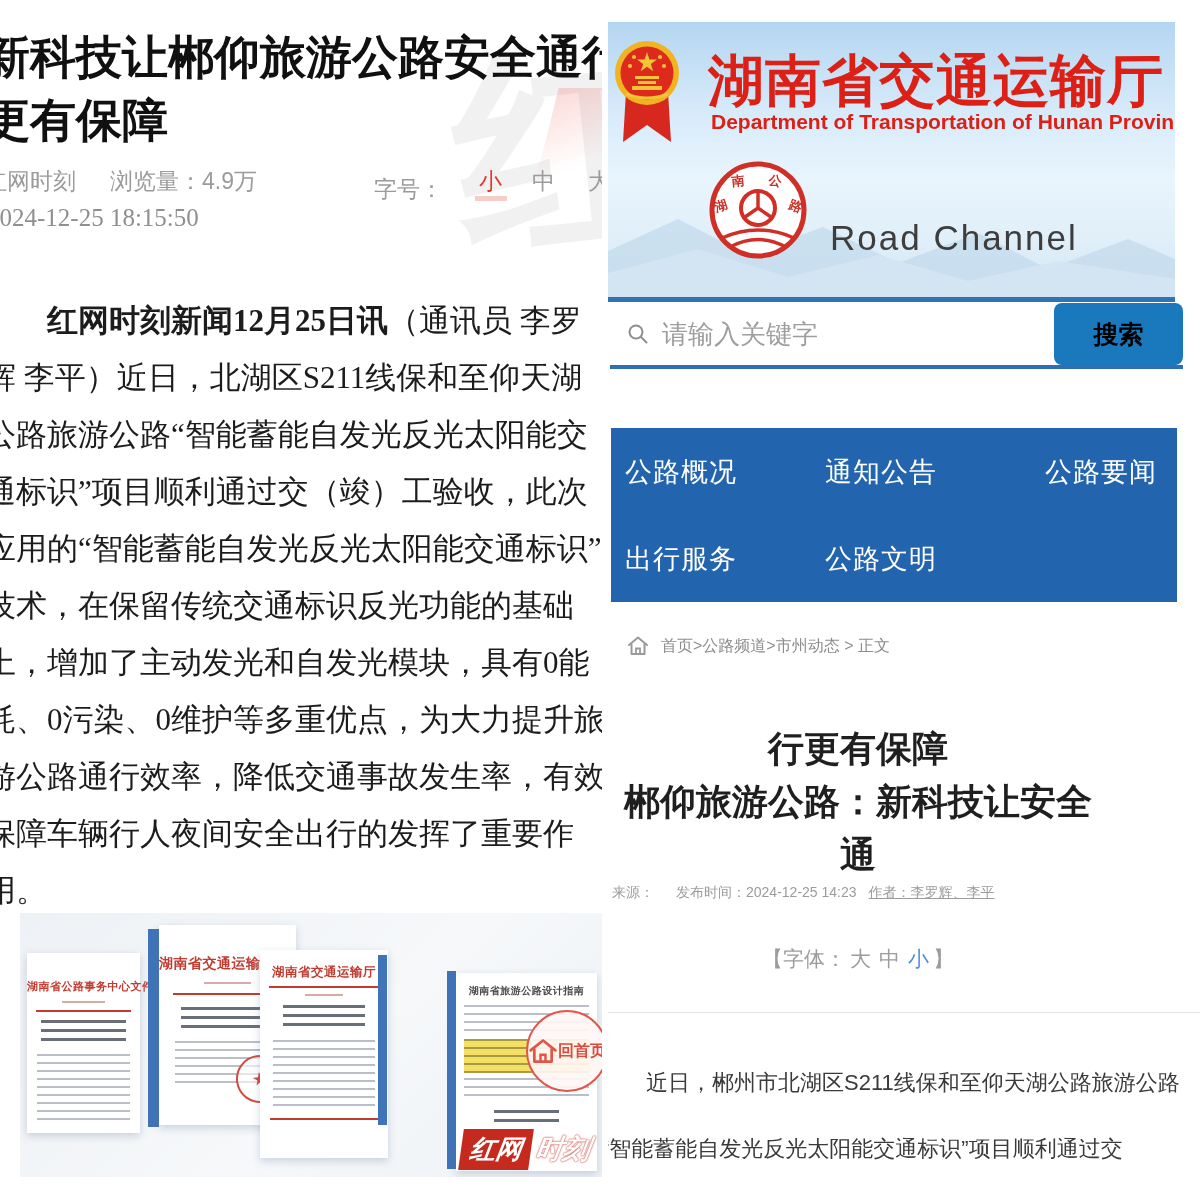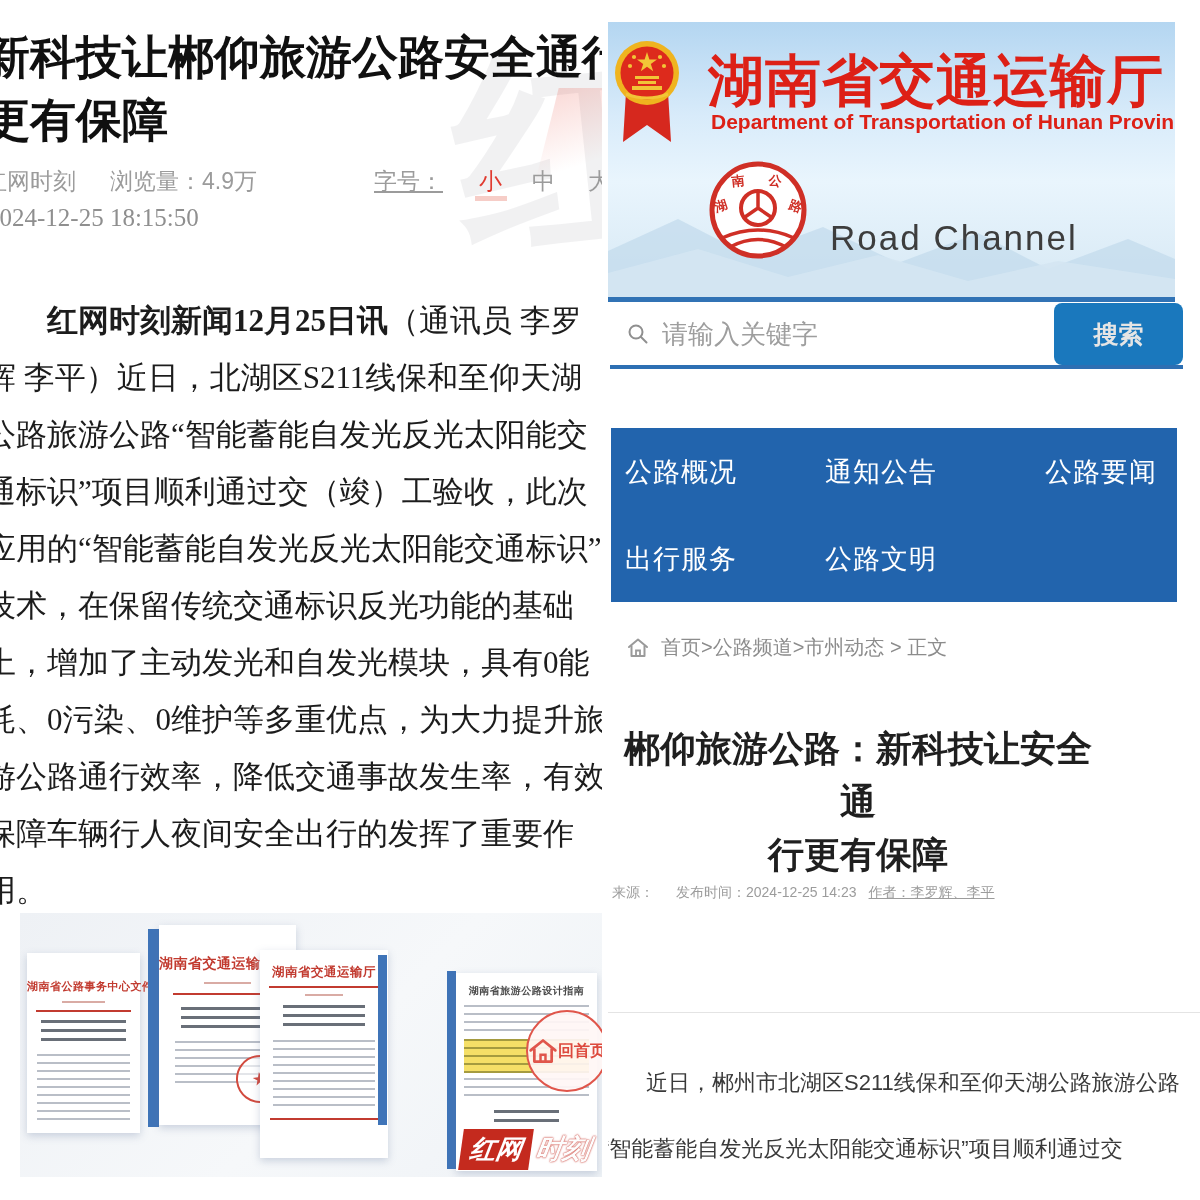--- a/index.html
+++ b/index.html
@@ -12,21 +12,21 @@
                 color:rgba(120,120,130,0.10);transform:rotate(-6deg);line-height:1;z-index:0;}
   .lp-watermark-red{position:absolute;left:545px;top:88px;width:60px;height:110px;
                 background:linear-gradient(160deg,rgba(230,70,55,.20),rgba(230,70,55,0) 70%);
                 transform:skewX(-14deg);z-index:0;}
   .lp-title{position:absolute;left:-16px;top:26px;z-index:1;margin:0;font-weight:700;color:#101010;
             font-size:46px;line-height:63px;letter-spacing:0;white-space:nowrap;}
   .lp-meta{position:absolute;left:0;top:166px;width:602px;height:30px;z-index:1;
            font-size:23px;color:#9b9b9b;}
   .lp-meta .src{position:absolute;left:-16px;top:0;}
   .lp-meta .views{position:absolute;left:110px;top:0;}
-  .lp-meta .fs-label{position:absolute;left:374px;top:0;text-decoration:underline;}
+  .lp-meta .fs-label{position:absolute;left:374px;top:8px;}
   .lp-meta .fs-small{position:absolute;left:479px;top:0;color:#e03a2f;cursor:pointer;}
   .lp-meta .fs-underline{position:absolute;left:475px;top:30px;width:32px;height:5px;background:#f6cdc7;}
   .lp-meta .fs-medium{position:absolute;left:532px;top:0;color:#9b9b9b;cursor:pointer;}
   .lp-meta .fs-large{position:absolute;left:588px;top:0;color:#9b9b9b;cursor:pointer;}
   .lp-time{position:absolute;left:-13px;top:204px;z-index:1;font-family:"Liberation Serif",serif;
            font-size:25px;color:#8f8f8f;}
   .lp-body{position:absolute;left:-15px;top:292px;z-index:1;width:660px;
            font-family:"Liberation Serif",serif;font-size:31px;color:#1c1c1c;}
   .lp-line{height:57px;line-height:57px;white-space:nowrap;}
   .lp-line b{font-weight:700;}
@@ -72,28 +72,28 @@
   .banner .channel-cn{position:absolute;left:218px;top:134px;font-size:54px;font-weight:700;color:#dd2016;
                   letter-spacing:3px;white-space:nowrap;}
   .banner .channel-en{position:absolute;left:222px;top:196px;font-size:35px;font-weight:500;color:#3d3d3d;
                   letter-spacing:2px;white-space:nowrap;}
   .searchbar{position:absolute;left:2px;top:303px;width:573px;height:66px;display:flex;
              border-bottom:4px solid #2d6fb3;box-sizing:border-box;}
   .search-input-wrap{flex:1;background:#fff;display:flex;align-items:center;padding-left:16px;}
   .search-input-wrap input{border:none;outline:none;flex:1;font-size:26px;color:#444;margin-left:10px;
              font-family:"Liberation Sans",sans-serif;background:transparent;}
   .search-input-wrap input::placeholder{color:#9e9e9e;}
-  .search-btn{width:129px;background:#1a78bd;color:#e5e5e5;font-size:25px;font-weight:700;border:none;
+  .search-btn{width:129px;background:#1a78bd;color:#000000;font-size:25px;font-weight:700;border:none;
              border-radius:8px;cursor:pointer;font-family:Liberation Sans, sans-serif;}
   .mainnav{position:absolute;left:3px;top:428px;width:566px;height:174px;background:#2264ad;
            display:grid;grid-template-columns:200px 220px 1fr;grid-template-rows:1fr 1fr;
            padding-left:14px;box-sizing:border-box;align-items:center;}
   .mainnav a{color:#fff;font-size:27px;text-decoration:none;letter-spacing:1px;cursor:pointer;}
   .crumbs{position:absolute;left:18px;top:634px;display:flex;align-items:center;gap:11px;
-          font-size:20px;color:#8c8c8c;}
+          font-size:16px;color:#8c8c8c;}
   .r-title{position:absolute;left:0;top:722px;width:500px;margin:0;text-align:center;
            font-size:36px;font-weight:700;color:#1f1f1f;line-height:53px;}
   .r-meta{position:absolute;left:4px;top:884px;width:566px;display:flex;align-items:baseline;
           font-size:14px;color:#9c9c9c;white-space:nowrap;}
   .r-meta .m2{margin-left:22px;}
   .r-meta .m3{margin-left:12px;text-decoration:underline;}
   .r-fontrow{position:absolute;left:0;top:945px;width:500px;text-align:center;font-size:21px;color:#9c9c9c;}
   .r-fontrow .fz{margin:0 4px;cursor:pointer;}
   .r-fontrow .fz-small{color:#4f8fd8;}
   .r-divider{position:absolute;left:0;top:1012px;width:592px;height:1px;background:#e4e4e4;border:none;margin:0;}
@@ -253,30 +253,33 @@
     <div class="crumbs">
       <svg width="24" height="24" viewBox="0 0 24 24">
         <path d="M3 11 L12 3.5 L21 11" fill="none" stroke="#9a9a9a" stroke-width="2" stroke-linecap="round" stroke-linejoin="round"></path>
         <path d="M5.5 9.5 V20 H18.5 V9.5" fill="none" stroke="#9a9a9a" stroke-width="2" stroke-linejoin="round"></path>
         <path d="M10 20 V14.5 H14 V20" fill="none" stroke="#9a9a9a" stroke-width="1.8"></path>
       </svg>
       <span>首页&gt;公路频道&gt;市州动态 &gt; 正文</span>
     </div>
 
     <h2 class="r-title">
+      <div>行更有保障</div>
       <div>郴仰旅游公路：新科技让安全通</div>
-      <div>行更有保障</div>
     </h2>
 
     <div class="r-meta">
       <span>来源：</span>
       <span class="m2">发布时间：2024-12-25 14:23</span>
       <span class="m3">作者：李罗辉、李平</span>
     </div>
 
+    <div class="r-fontrow">
+      <span>【字体：</span><span class="fz">大</span><span class="fz">中</span><span class="fz fz-small">小</span><span>】</span>
+    </div>
 
     <hr class="r-divider">
 
     <div class="r-body">
       <div class="r-line">　　近日，郴州市北湖区S211线保和至仰天湖公路旅游公路</div>
       <div class="r-line">“智能蓄能自发光反光太阳能交通标识”项目顺利通过交</div>
       <div class="r-line">（竣）工验收，此次应用的“智能蓄能自发光反光太阳能交通</div>
     </div>
   </section>
 </div>

